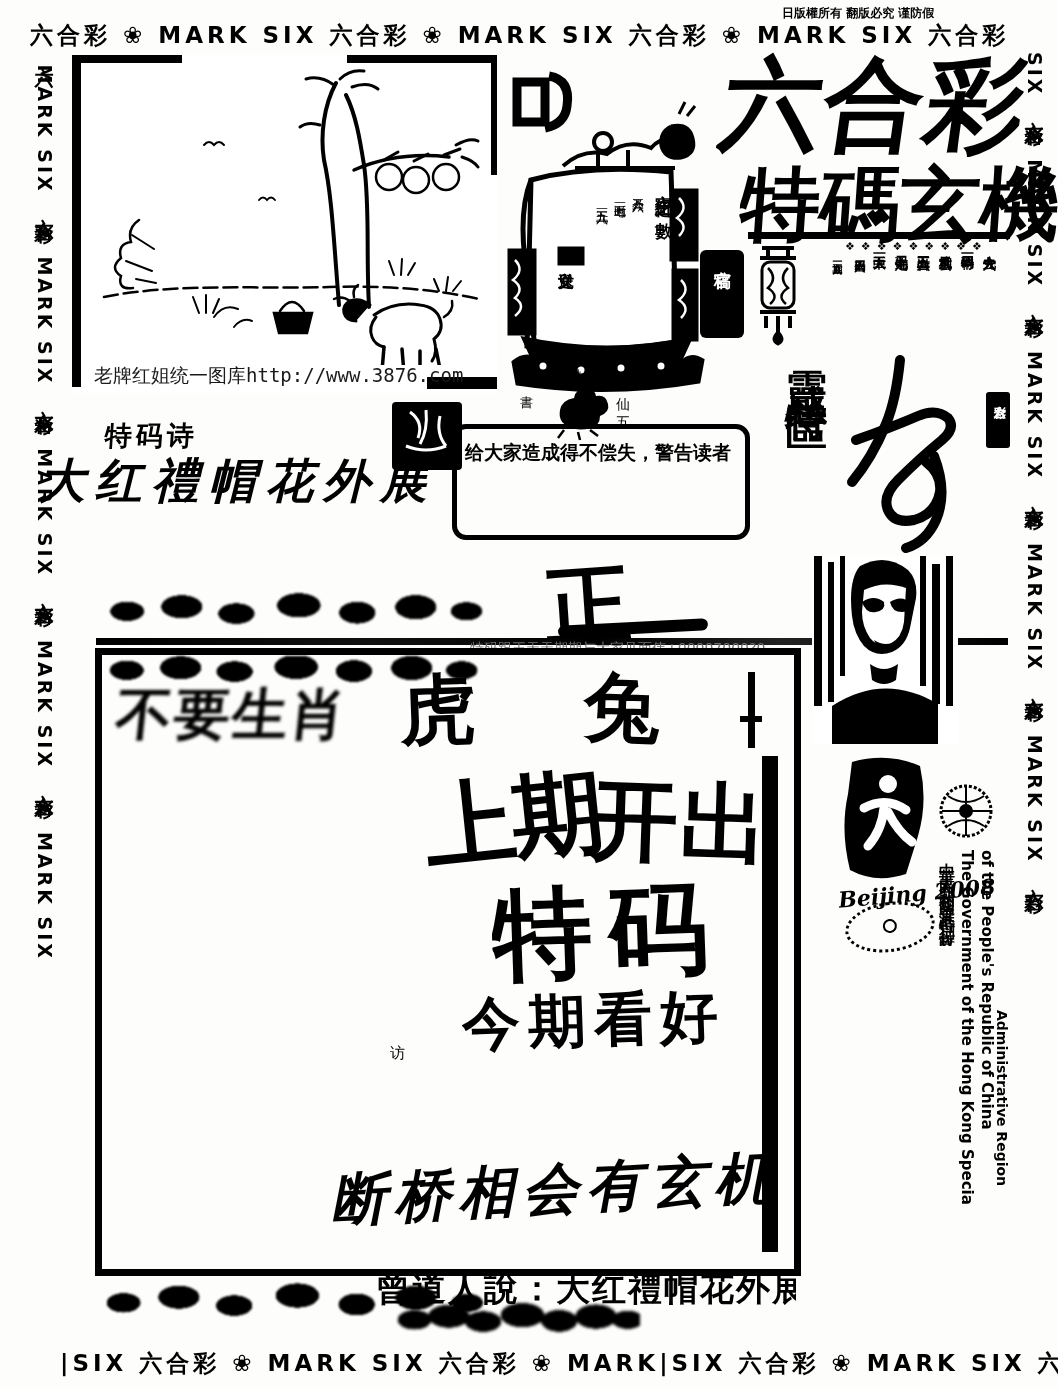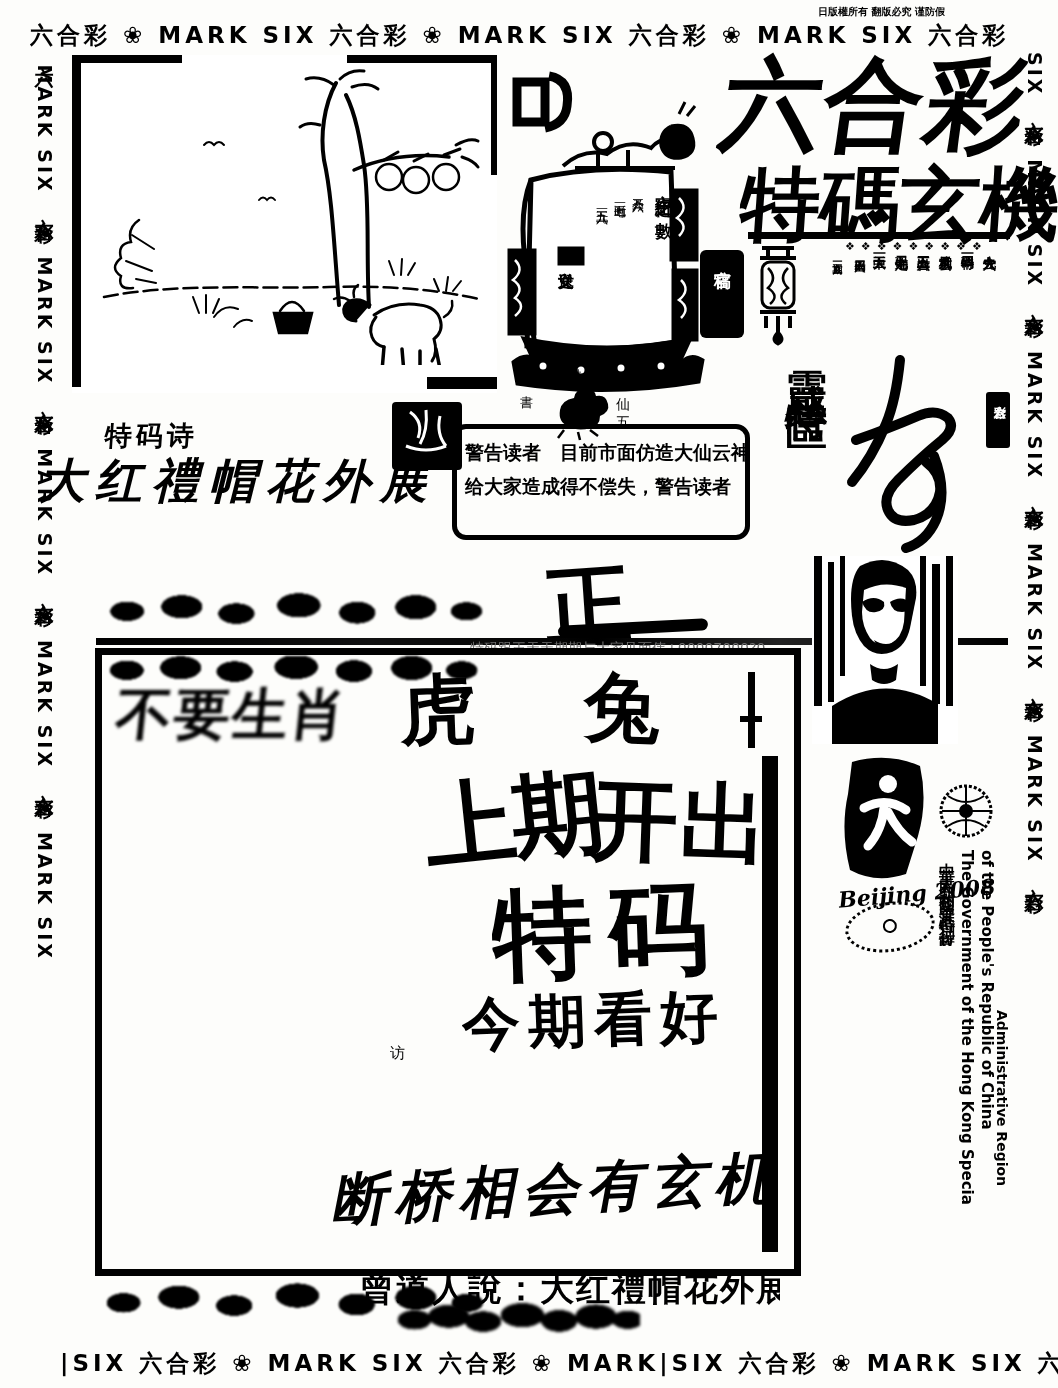--- a/index.html
+++ b/index.html
@@ -26,21 +26,21 @@
      radial-gradient(ellipse 34px 20px at 82% 46%, #000 60%, transparent 61%),
      radial-gradient(ellipse 26px 15px at 95% 55%, #000 60%, transparent 61%);}
   .frame{border:7px solid #000;}
   svg{display:block;}
 </style>
 </head>
 <body>
 
 <div class="abs b nowrap" style="left:30px;top:20px;width:980px;height:30px;font-size:23px;letter-spacing:4px;">六合彩 ❀ MARK SIX 六合彩 ❀ MARK SIX 六合彩 ❀ MARK SIX 六合彩 ❀ MARK SIX 六合彩</div>
 
-<div class="abs b nowrap" style="left:782px;top:5px;width:240px;height:18px;font-size:10px;margin-left:36px;">日版權所有 翻版必究 谨防假</div>
+<div class="abs b nowrap" style="left:782px;top:5px;width:240px;height:18px;font-size:12px;">日版權所有 翻版必究 谨防假</div>
 
 <div class="abs b vmix nowrap" style="left:22px;top:52px;height:1290px;width:36px;font-size:19px;letter-spacing:3px;">六 MARK SIX 六合彩 ❀ MARK SIX 六合彩 ❀ MARK SIX 六合彩 ❀ MARK SIX 六合彩 ❀ MARK SIX</div>
 
 <div class="abs b vmix nowrap" style="left:1008px;top:52px;height:1290px;width:40px;font-size:19px;letter-spacing:3px;">SIX 六合彩 ❀ MARK SIX 六合彩 ❀ MARK SIX 六合彩 ❀ MARK SIX 六合彩 ❀ MARK SIX 六合彩</div>
 
 <div class="abs b nowrap" style="left:60px;top:1348px;width:998px;height:32px;font-size:23px;letter-spacing:4px;">|SIX 六合彩 ❀ MARK SIX 六合彩 ❀ MARK|SIX 六合彩 ❀ MARK SIX 六合彩 ❀ MARK|</div>
 
 <div class="abs" style="left:72px;top:55px;width:425px;height:338px;background:#fff;">
   <div class="abs blob" style="left:0;top:6px;width:9px;height:326px;"></div>
   <div class="abs blob" style="left:0;top:0;width:110px;height:8px;"></div>
@@ -84,20 +84,21 @@
         <path d="M290 250 q20 -14 46 -10 q16 2 20 14 q4 12 -6 20 q4 14 -2 22"></path>
         <path d="M292 252 q-8 10 -4 20 q3 8 12 10"></path>
         <path d="M300 282 l-2 24 M318 284 l2 24 M336 286 l0 22 M352 284 l4 20" stroke-width="3.5"></path>
         <path d="M286 240 q-10 -8 -20 -4 q-8 4 -6 12 q2 8 12 8" fill="#000"></path>
         <path d="M266 236 q-8 -6 -16 -2 M270 232 q-2 -8 4 -12" stroke-width="2.5"></path>
         <path d="M360 252 q10 -6 8 -16" stroke-width="2.5"></path>
       </g>
     </g>
   </svg>
 
+  <div class="abs mono" style="left:22px;top:308px;width:390px;font-size:19px;color:#1a1a1a;">老牌红姐统一图库http://www.3876.com</div>
 </div>
 
 <div class="abs" style="left:503px;top:70px;width:205px;height:325px;">
   <svg width="205" height="325" viewBox="0 0 205 325">
     <g stroke="#000" fill="none" stroke-width="3">
 
       <path d="M14 12 h28 v40 h-28 z M46 6 q22 4 18 30 q-2 18 -22 22" stroke-width="9" fill="none"></path>
 
       <path d="M60 96 q20 -18 44 -12 q20 -16 44 -6 q10 -12 26 -8" stroke-width="4"></path>
       <path d="M72 98 h100 M95 84 v14 M125 80 v16" stroke-width="4"></path>
@@ -185,21 +186,20 @@
 
 <div class="abs" style="left:392px;top:402px;width:70px;height:68px;background:#000;border-radius:4px;">
   <svg width="70" height="68" viewBox="0 0 70 68">
     <g stroke="#fff" stroke-width="3" fill="none">
       <path d="M18 10 q14 10 8 26 M34 8 q2 20 -6 34 M48 14 q-4 18 6 30 M14 44 q20 8 40 0"></path>
     </g>
   </svg>
 </div>
 
 <div class="abs" style="left:452px;top:424px;width:298px;height:116px;border:5px solid #000;border-radius:14px;padding:6px 8px;box-sizing:border-box;">
-  <div class="b" style="font-size:19px;line-height:34px;white-space:nowrap;">警告读者　目前市面仿造大仙云神</div>
   <div class="b" style="font-size:19px;line-height:34px;white-space:nowrap;">给大家造成得不偿失，警告读者</div>
 </div>
 
 <div class="abs vcn b" style="left:778px;top:336px;font-size:42px;letter-spacing:14px;font-family:'DejaVu Serif','Liberation Serif',serif;">靈感特區</div>
 
 <svg class="abs" style="left:838px;top:352px;" width="130" height="215" viewBox="0 0 130 215">
   <g stroke="#000" stroke-width="10" fill="none" stroke-linecap="round">
     <path d="M62 8 q-4 40 -14 64 q-14 34 -34 58"></path>
     <path d="M18 88 q34 -12 62 -24 q18 -8 30 2 q8 10 -6 22 q-22 18 -44 40 q-16 16 -10 30 q6 14 26 10 q22 -6 26 -28 q2 -18 -14 -30"></path>
     <path d="M96 104 q14 36 2 64 q-10 22 -30 28"></path>
@@ -237,21 +237,21 @@
 <div class="abs" style="left:390px;top:1044px;font-size:15px;">访</div>
 
 <div class="abs b serif nowrap" style="left:424px;top:758px;font-size:92px;letter-spacing:-4px;transform:rotate(-6deg);">上期</div>
 <div class="abs b serif nowrap" style="left:590px;top:764px;font-size:88px;letter-spacing:2px;transform:rotate(2deg);">开出</div>
 <div class="abs b serif nowrap" style="left:492px;top:866px;font-size:100px;letter-spacing:16px;transform:rotate(-2deg);">特码</div>
 <div class="abs b serif nowrap" style="left:462px;top:982px;font-size:58px;letter-spacing:8px;transform:rotate(-2deg);">今期看好</div>
 
 <div class="abs b serif nowrap" style="left:330px;top:1152px;width:450px;font-size:56px;letter-spacing:8px;font-style:italic;transform:rotate(-3deg);">断桥相会有玄机</div>
 
 <div class="abs smear" style="left:92px;top:1272px;width:395px;height:56px;filter:blur(1.2px);"></div>
-<div class="abs b nowrap" style="left:360px;top:1266px;width:420px;font-size:34px;letter-spacing:2px;">曾道人說：大红禮帽花外展</div>
+<div class="abs b nowrap" style="left:376px;top:1266px;width:420px;font-size:34px;letter-spacing:2px;">曾道人說：大红禮帽花外展</div>
 <div class="abs smear" style="left:395px;top:1300px;width:245px;height:36px;filter:blur(1.4px);"></div>
 
 <div class="abs" style="left:812px;top:556px;width:146px;height:188px;background:#fff;overflow:hidden;">
   <svg width="146" height="188" viewBox="0 0 146 188">
     <rect width="146" height="188" fill="#fff"></rect>
     <g fill="#000">
       <rect x="2" y="0" width="8" height="150"></rect>
       <rect x="16" y="6" width="6" height="140"></rect>
       <rect x="28" y="0" width="5" height="120"></rect>
       <rect x="108" y="0" width="6" height="130"></rect>

